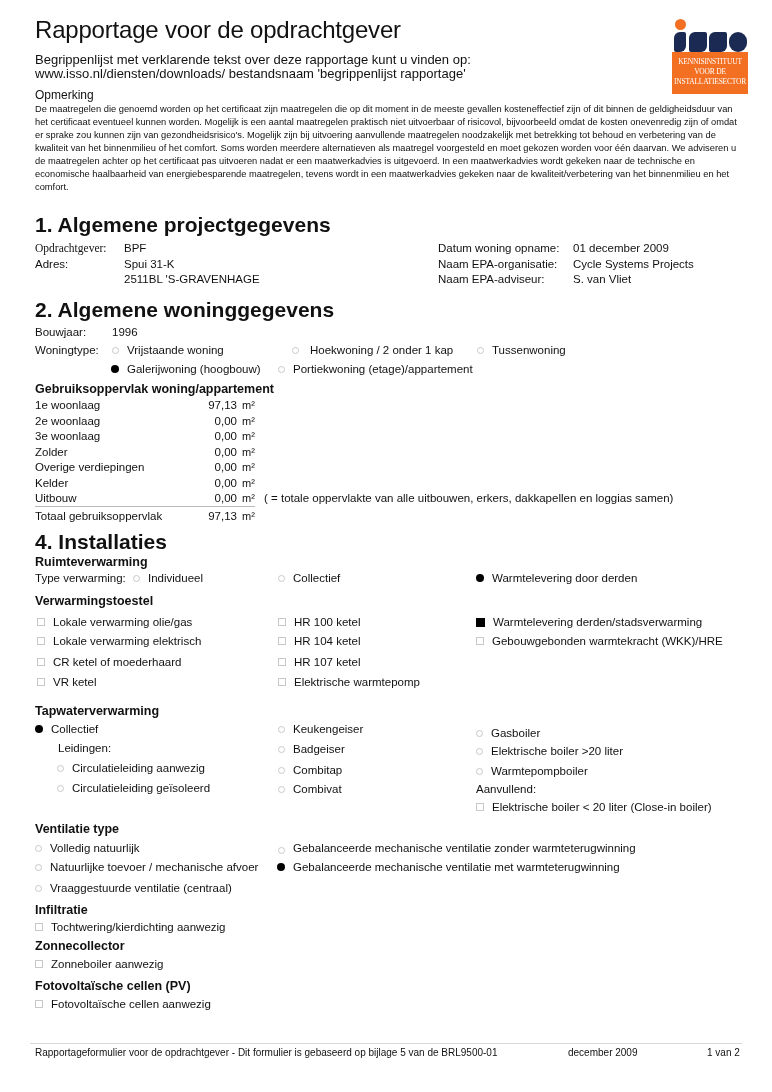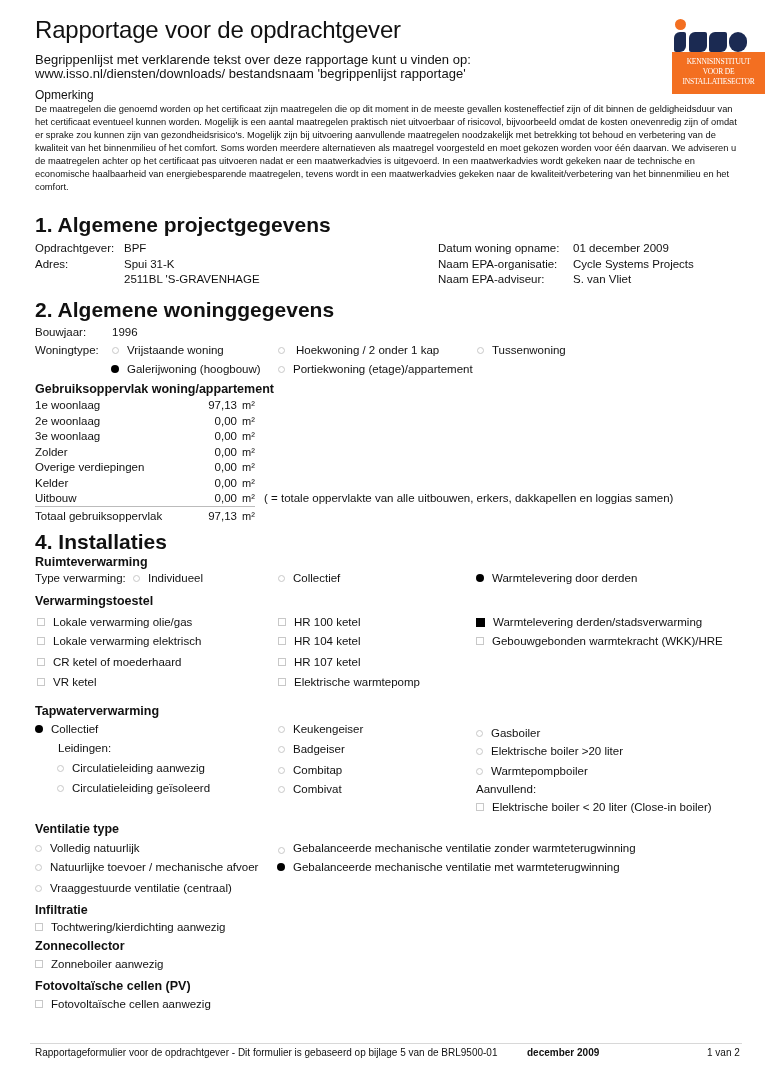--- a/index.html
+++ b/index.html
@@ -16,21 +16,21 @@
   .h2 { left: 35px; font-size: 12.5px; font-weight: bold; }
   .t { font-size: 11.5px; }
   .t-sm { font-size: 11px; }
   .right { text-align: right; }
 
   
   .logo { left: 672px; top: 18px; width: 76px; height: 76px; }
   .logo-top { position: absolute; left: 0; top: 0; width: 76px; height: 36px; background: #fff; }
   .logo-dot { position: absolute; left: 3px; top: 1px; width: 11px; height: 11px; border-radius: 50%; background: #f36f21; }
   .logo-bar { position: absolute; top: 14px; height: 20px; background: #1b2a52; border-radius: 6px 2px 6px 2px; }
-  .logo-bottom { position: absolute; left: 0; top: 34px; width: 93px; height: 42px; background: #f36f21; color: #ffffff; font-family: "Liberation Serif", serif; font-size: 7.5px; line-height: 10px; text-align: center; padding-top: 5px; box-sizing: border-box; letter-spacing: -0.2px; }
+  .logo-bottom { position: absolute; left: 0; top: 34px; width: 76px; height: 42px; background: #f36f21; color: #ffffff; font-family: "Liberation Serif", serif; font-size: 7.5px; line-height: 10px; text-align: center; padding-top: 5px; box-sizing: border-box; letter-spacing: -0.2px; }
 
   
   .radio-off { display: inline-block; width: 7px; height: 7px; border: 1px solid #c8c8c8; border-radius: 50%; box-sizing: border-box; vertical-align: 1px; }
   .radio-on { display: inline-block; width: 8px; height: 8px; background: #000; border-radius: 50%; vertical-align: 1px; }
   .check-off { display: inline-block; width: 8px; height: 8px; border: 1px solid #c8c8c8; box-sizing: border-box; vertical-align: 1px; }
   .check-on { display: inline-block; width: 9px; height: 9px; background: #000; vertical-align: 0px; }
 
   .opt { display: inline-flex; align-items: center; gap: 8px; }
   .underline-row { border-bottom: 1px solid #bbbbbb; }
   .footer-line { left: 30px; top: 1043px; width: 712px; height: 1px; background: #d8d8d8; }
@@ -55,42 +55,42 @@
     <div>KENNISINSTITUUT</div>
     <div>VOOR DE</div>
     <div>INSTALLATIESECTOR</div>
   </div>
 </div>
 
 <div class="abs h-opm">Opmerking</div>
 <div class="abs remark">De maatregelen die genoemd worden op het certificaat zijn maatregelen die op dit moment in de meeste gevallen kosteneffectief zijn of dit binnen de geldigheidsduur van het certificaat eventueel kunnen worden. Mogelijk is een aantal maatregelen praktisch niet uitvoerbaar of risicovol, bijvoorbeeld omdat de kosten onevenredig zijn of omdat er sprake zou kunnen zijn van gezondheidsrisico's. Mogelijk zijn bij uitvoering aanvullende maatregelen noodzakelijk met betrekking tot behoud en verbetering van de kwaliteit van het binnenmilieu of het comfort. Soms worden meerdere alternatieven als maatregel voorgesteld en moet gekozen worden voor één daarvan. We adviseren u de maatregelen achter op het certificaat pas uitvoeren nadat er een maatwerkadvies is uitgevoerd. In een maatwerkadvies wordt gekeken naar de technische en economische haalbaarheid van energiebesparende maatregelen, tevens wordt in een maatwerkadvies gekeken naar de kwaliteit/verbetering van het binnenmilieu en het comfort.</div>
 
 <div class="abs h1" style="top:213px;">1. Algemene projectgegevens</div>
-<div class="abs t" style="left:35px; top:242px;">Opdrachtgever:</div>
+<div class="abs t" style="left:35px; top:242px;font-family:Liberation Serif, serif;">Opdrachtgever:</div>
 <div class="abs t" style="left:124px; top:242px;">BPF</div>
 <div class="abs t" style="left:35px; top:258px;">Adres:</div>
 <div class="abs t" style="left:124px; top:258px;">Spui 31-K</div>
 <div class="abs t" style="left:124px; top:273px;">2511BL 'S-GRAVENHAGE</div>
 <div class="abs t" style="left:438px; top:242px;">Datum woning opname:</div>
 <div class="abs t" style="left:573px; top:242px;">01 december 2009</div>
 <div class="abs t" style="left:438px; top:258px;">Naam EPA-organisatie:</div>
 <div class="abs t" style="left:573px; top:258px;">Cycle Systems Projects</div>
 <div class="abs t" style="left:438px; top:273px;">Naam EPA-adviseur:</div>
 <div class="abs t" style="left:573px; top:273px;">S. van Vliet</div>
 
 <div class="abs h1" style="top:298px;">2. Algemene woninggegevens</div>
 <div class="abs t" style="left:35px; top:326px;">Bouwjaar:</div>
 <div class="abs t" style="left:112px; top:326px;">1996</div>
 <div class="abs t" style="left:35px; top:344px;">Woningtype:</div>
 
 <div class="abs t opt" style="left:112px; top:344px;">
   <span class="radio-off"></span>
   <span>Vrijstaande woning</span>
 </div>
-<div class="abs t opt" style="left:278px; top:344px;gap:11px;">
+<div class="abs t opt" style="left:292px; top:344px;gap:11px;">
   <span class="radio-off"></span>
   <span>Hoekwoning / 2 onder 1 kap</span>
 </div>
 <div class="abs t opt" style="left:477px; top:344px;">
   <span class="radio-off"></span>
   <span>Tussenwoning</span>
 </div>
 <div class="abs t opt" style="left:111px; top:363px;">
   <span class="radio-on"></span>
   <span>Galerijwoning (hoogbouw)</span>
@@ -283,14 +283,14 @@
 </div>
 
 <div class="abs h2" style="top:979px;">Fotovoltaïsche cellen (PV)</div>
 <div class="abs t opt" style="left:35px; top:998px;">
   <span class="check-off"></span>
   <span>Fotovoltaïsche cellen aanwezig</span>
 </div>
 
 <div class="abs footer-line"></div>
 <div class="abs footer" style="left:35px;">Rapportageformulier voor de opdrachtgever - Dit formulier is gebaseerd op bijlage 5 van de BRL9500-01</div>
-<div class="abs footer" style="left:527px;font-weight:bold;">december 2009</div>
+<div class="abs footer" style="left:568px;">december 2009</div>
 <div class="abs footer" style="left:707px;">1 van 2</div>
 
 </body></html>

